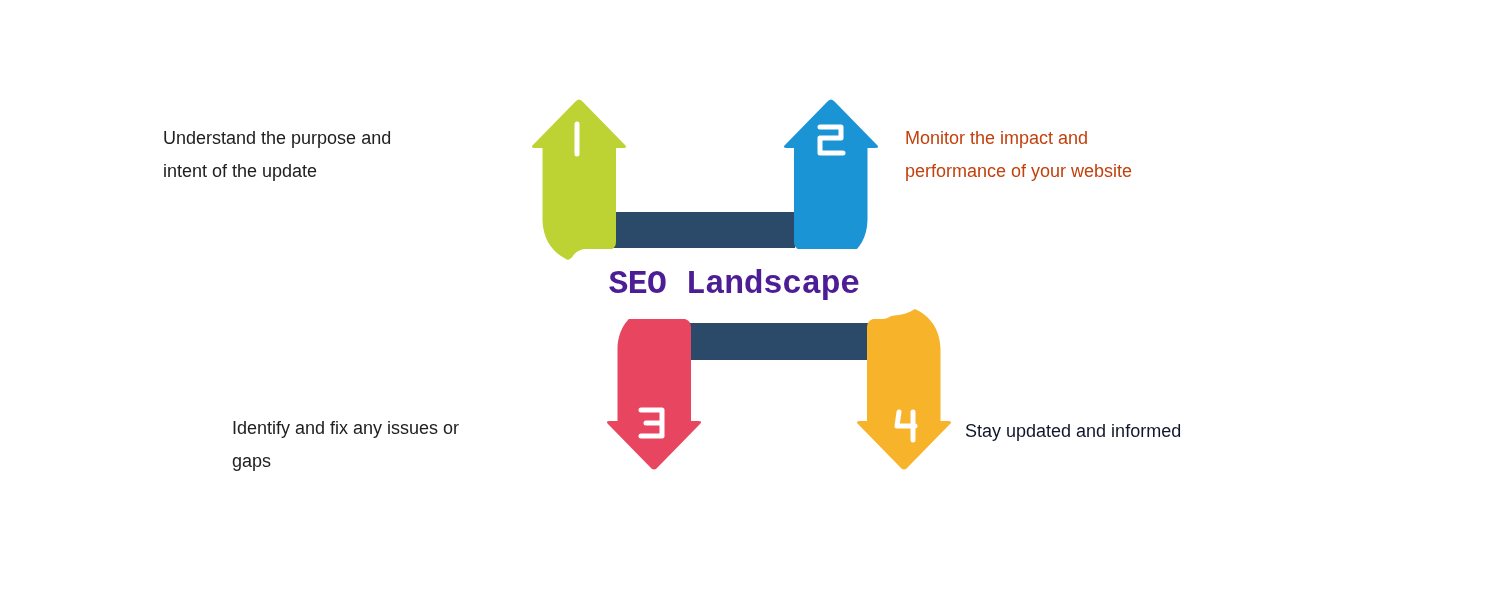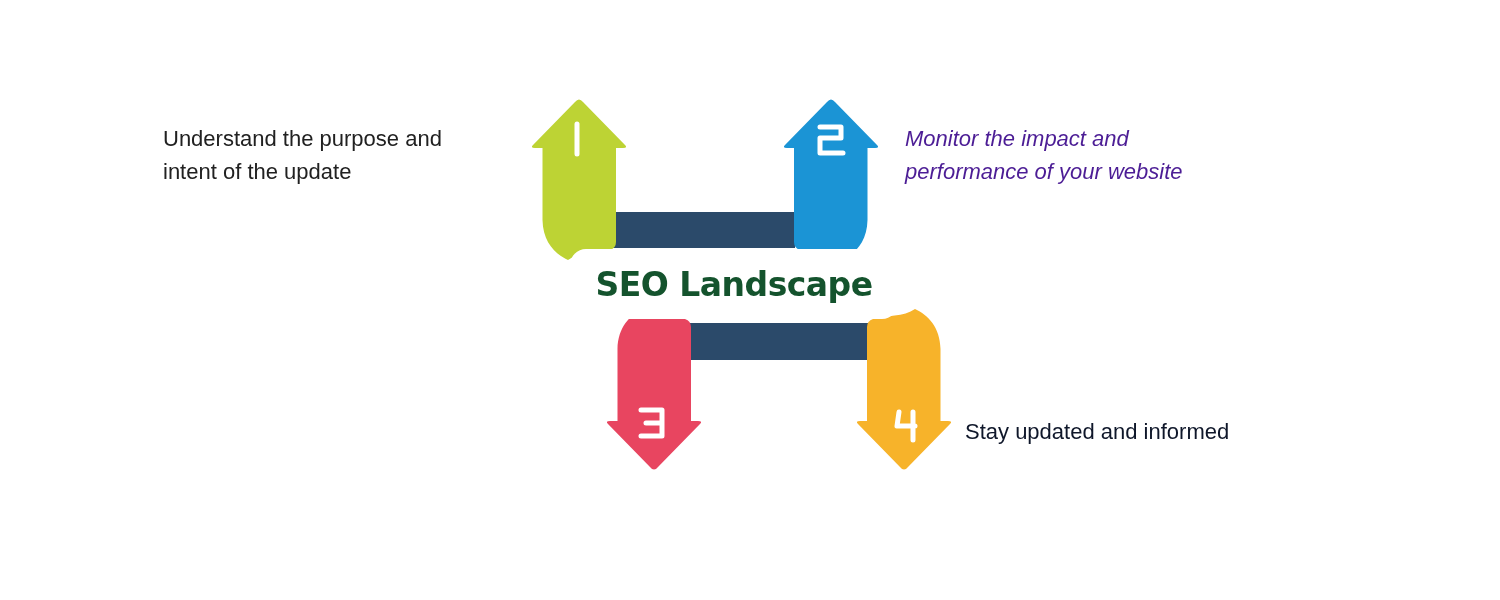--- a/index.html
+++ b/index.html
@@ -37,21 +37,21 @@
     letter-spacing:-0.5px;
     white-space:nowrap;
   }
   .step-number{
     position:absolute;
     width:32px;height:36px;
     z-index:4;
   }
   .step-label{
     position:absolute;
-    font-size:22px;
+    font-size:18px;
     line-height:33px;
     white-space:pre-line;
     z-index:4;
   }
   
   #arrow-1{left:529px;top:96px;}
   #arrow-2{left:781px;top:96px;}
   #arrow-3{left:604px;top:305px;}
   #arrow-4{left:854px;top:305px;}
   #num-1{left:561px;top:121px;}
@@ -83,35 +83,37 @@
 
   <svg class="arrow flip-y" id="arrow-3" viewBox="0 0 100 168">
     <path d="M46 6 Q50 1 54 6 L96 49 Q99 52 94 52 L87 52 L87 146 Q87 152 81 154 C68 158 50 156 39 164 C26 158 14 146 13.5 124 L13.5 52 L6 52 Q1 52 4 49 Z" fill="#e84560"></path>
   </svg>
 
   <svg class="arrow flip-xy" id="arrow-4" viewBox="0 0 100 168">
     <path d="M46 6 Q50 1 54 6 L96 49 Q99 52 94 52 L87 52 L87 146 Q87 152 81 154 C68 158 50 156 39 164 C26 158 14 146 13.5 124 L13.5 52 L6 52 Q1 52 4 49 Z" fill="#f7b32a"></path>
   </svg>
 
   <div class="title-band" style="background: rgb(255, 255, 255);">
-    <div class="title-text" style="color: #14532d;">SEO Landscape</div>
+    <div class="title-text" style="color: #4c1d95; font-family: Liberation Mono, monospace;">SEO Landscape</div>
   </div>
 
   <svg class="step-number" id="num-1" viewBox="0 0 32 36">
     <path fill="none" stroke-width="5" stroke-linecap="round" stroke-linejoin="round" stroke="#ffffff" d="M16 3 L16 33"></path>
   </svg>
   <svg class="step-number" id="num-2" viewBox="0 0 32 36">
     <path fill="none" stroke-width="5" stroke-linecap="round" stroke-linejoin="round" stroke="#ffffff" d="M5 5 L26 5 L26 16 L5 16 L5 31 L28 31"></path>
   </svg>
   <svg class="step-number" id="num-3" viewBox="0 0 32 36">
     <path fill="none" stroke-width="5" stroke-linecap="round" stroke-linejoin="round" stroke="#ffffff" d="M5 5 L26 5 L26 31 L5 31 M26 18 L10 18"></path>
   </svg>
   <svg class="step-number" id="num-4" viewBox="0 0 32 36">
     <path fill="none" stroke-width="5" stroke-linecap="round" stroke-linejoin="round" stroke="#ffffff" d="M11 4 L9 18 L27 18 M25 4 L25 32"></path>
   </svg>
 
   <div class="step-label" id="label-1" style="color: rgb(33, 33, 33);">Understand the purpose and
 intent of the update</div>
-  <div class="step-label" id="label-2" style="color: #4c1d95; font-style: italic;">Monitor the impact and
+  <div class="step-label" id="label-2" style="color: #c2410c;">Monitor the impact and
 performance of your website</div>
+  <div class="step-label" id="label-3" style="color: rgb(33, 33, 33);">Identify and fix any issues or
+gaps</div>
   <div class="step-label" id="label-4" style="color: #0f172a;">Stay updated and informed</div>
 
 </div>
 
 </body></html>

